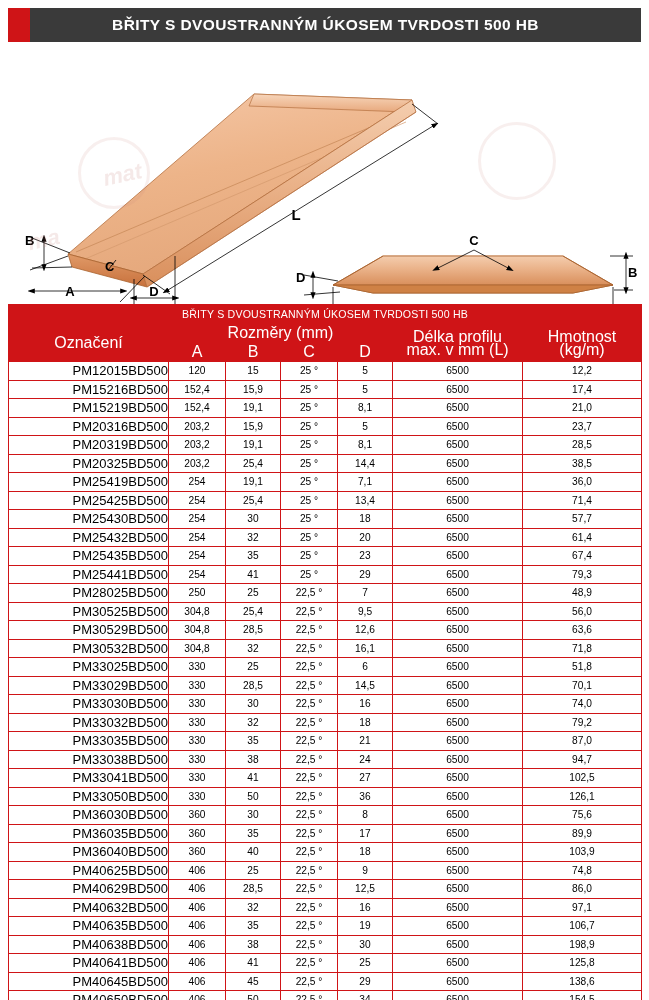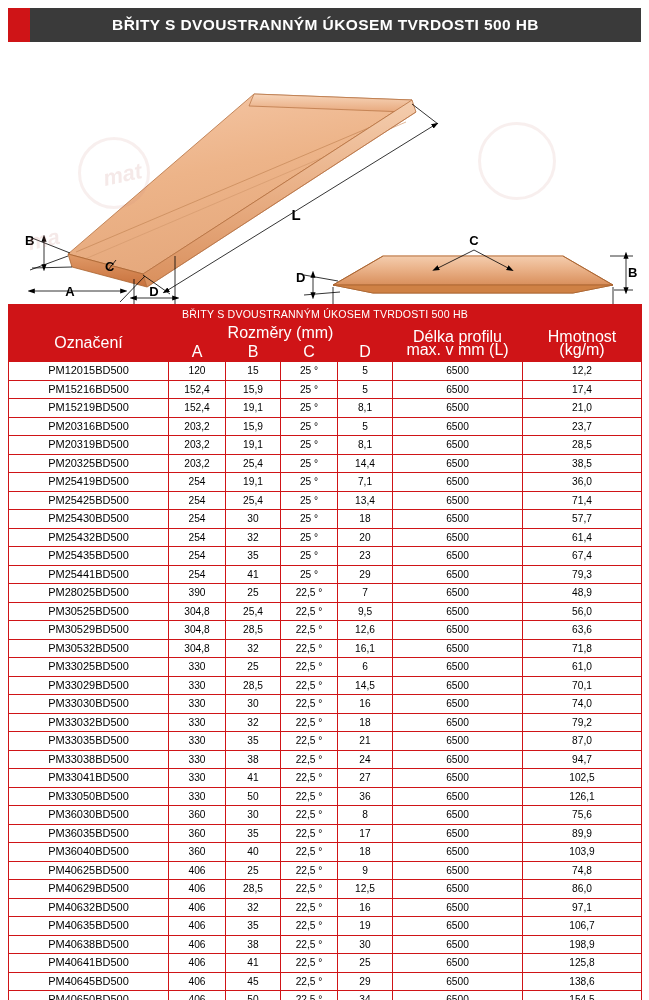--- a/index.html
+++ b/index.html
@@ -91,21 +91,22 @@
   }
   thead th.twoline {
     height: 36px;
     line-height: 13px;
   }
   tbody td {
     color: #000;
     background: #ffffff;
   }
   tbody td.desig {
-    font-size: 11px;
+    font-size: 13px;
+    text-align: right;
   }
   
   .wm {
     position: absolute;
     color: rgba(190,120,110,0.16);
     font-size: 22px;
     font-weight: bold;
     font-style: italic;
     pointer-events: none;
     user-select: none;
@@ -383,21 +384,21 @@
           <td class="desig">PM25441BD500</td>
           <td>254</td>
           <td>41</td>
           <td>25 °</td>
           <td>29</td>
           <td>6500</td>
           <td>79,3</td>
         </tr>
         <tr>
           <td class="desig">PM28025BD500</td>
-          <td>390</td>
+          <td>250</td>
           <td>25</td>
           <td>22,5 °</td>
           <td>7</td>
           <td>6500</td>
           <td>48,9</td>
         </tr>
         <tr>
           <td class="desig">PM30525BD500</td>
           <td>304,8</td>
           <td>25,4</td>
@@ -424,21 +425,21 @@
           <td>6500</td>
           <td>71,8</td>
         </tr>
         <tr>
           <td class="desig">PM33025BD500</td>
           <td>330</td>
           <td>25</td>
           <td>22,5 °</td>
           <td>6</td>
           <td>6500</td>
-          <td>61,0</td>
+          <td>51,8</td>
         </tr>
         <tr>
           <td class="desig">PM33029BD500</td>
           <td>330</td>
           <td>28,5</td>
           <td>22,5 °</td>
           <td>14,5</td>
           <td>6500</td>
           <td>70,1</td>
         </tr>

